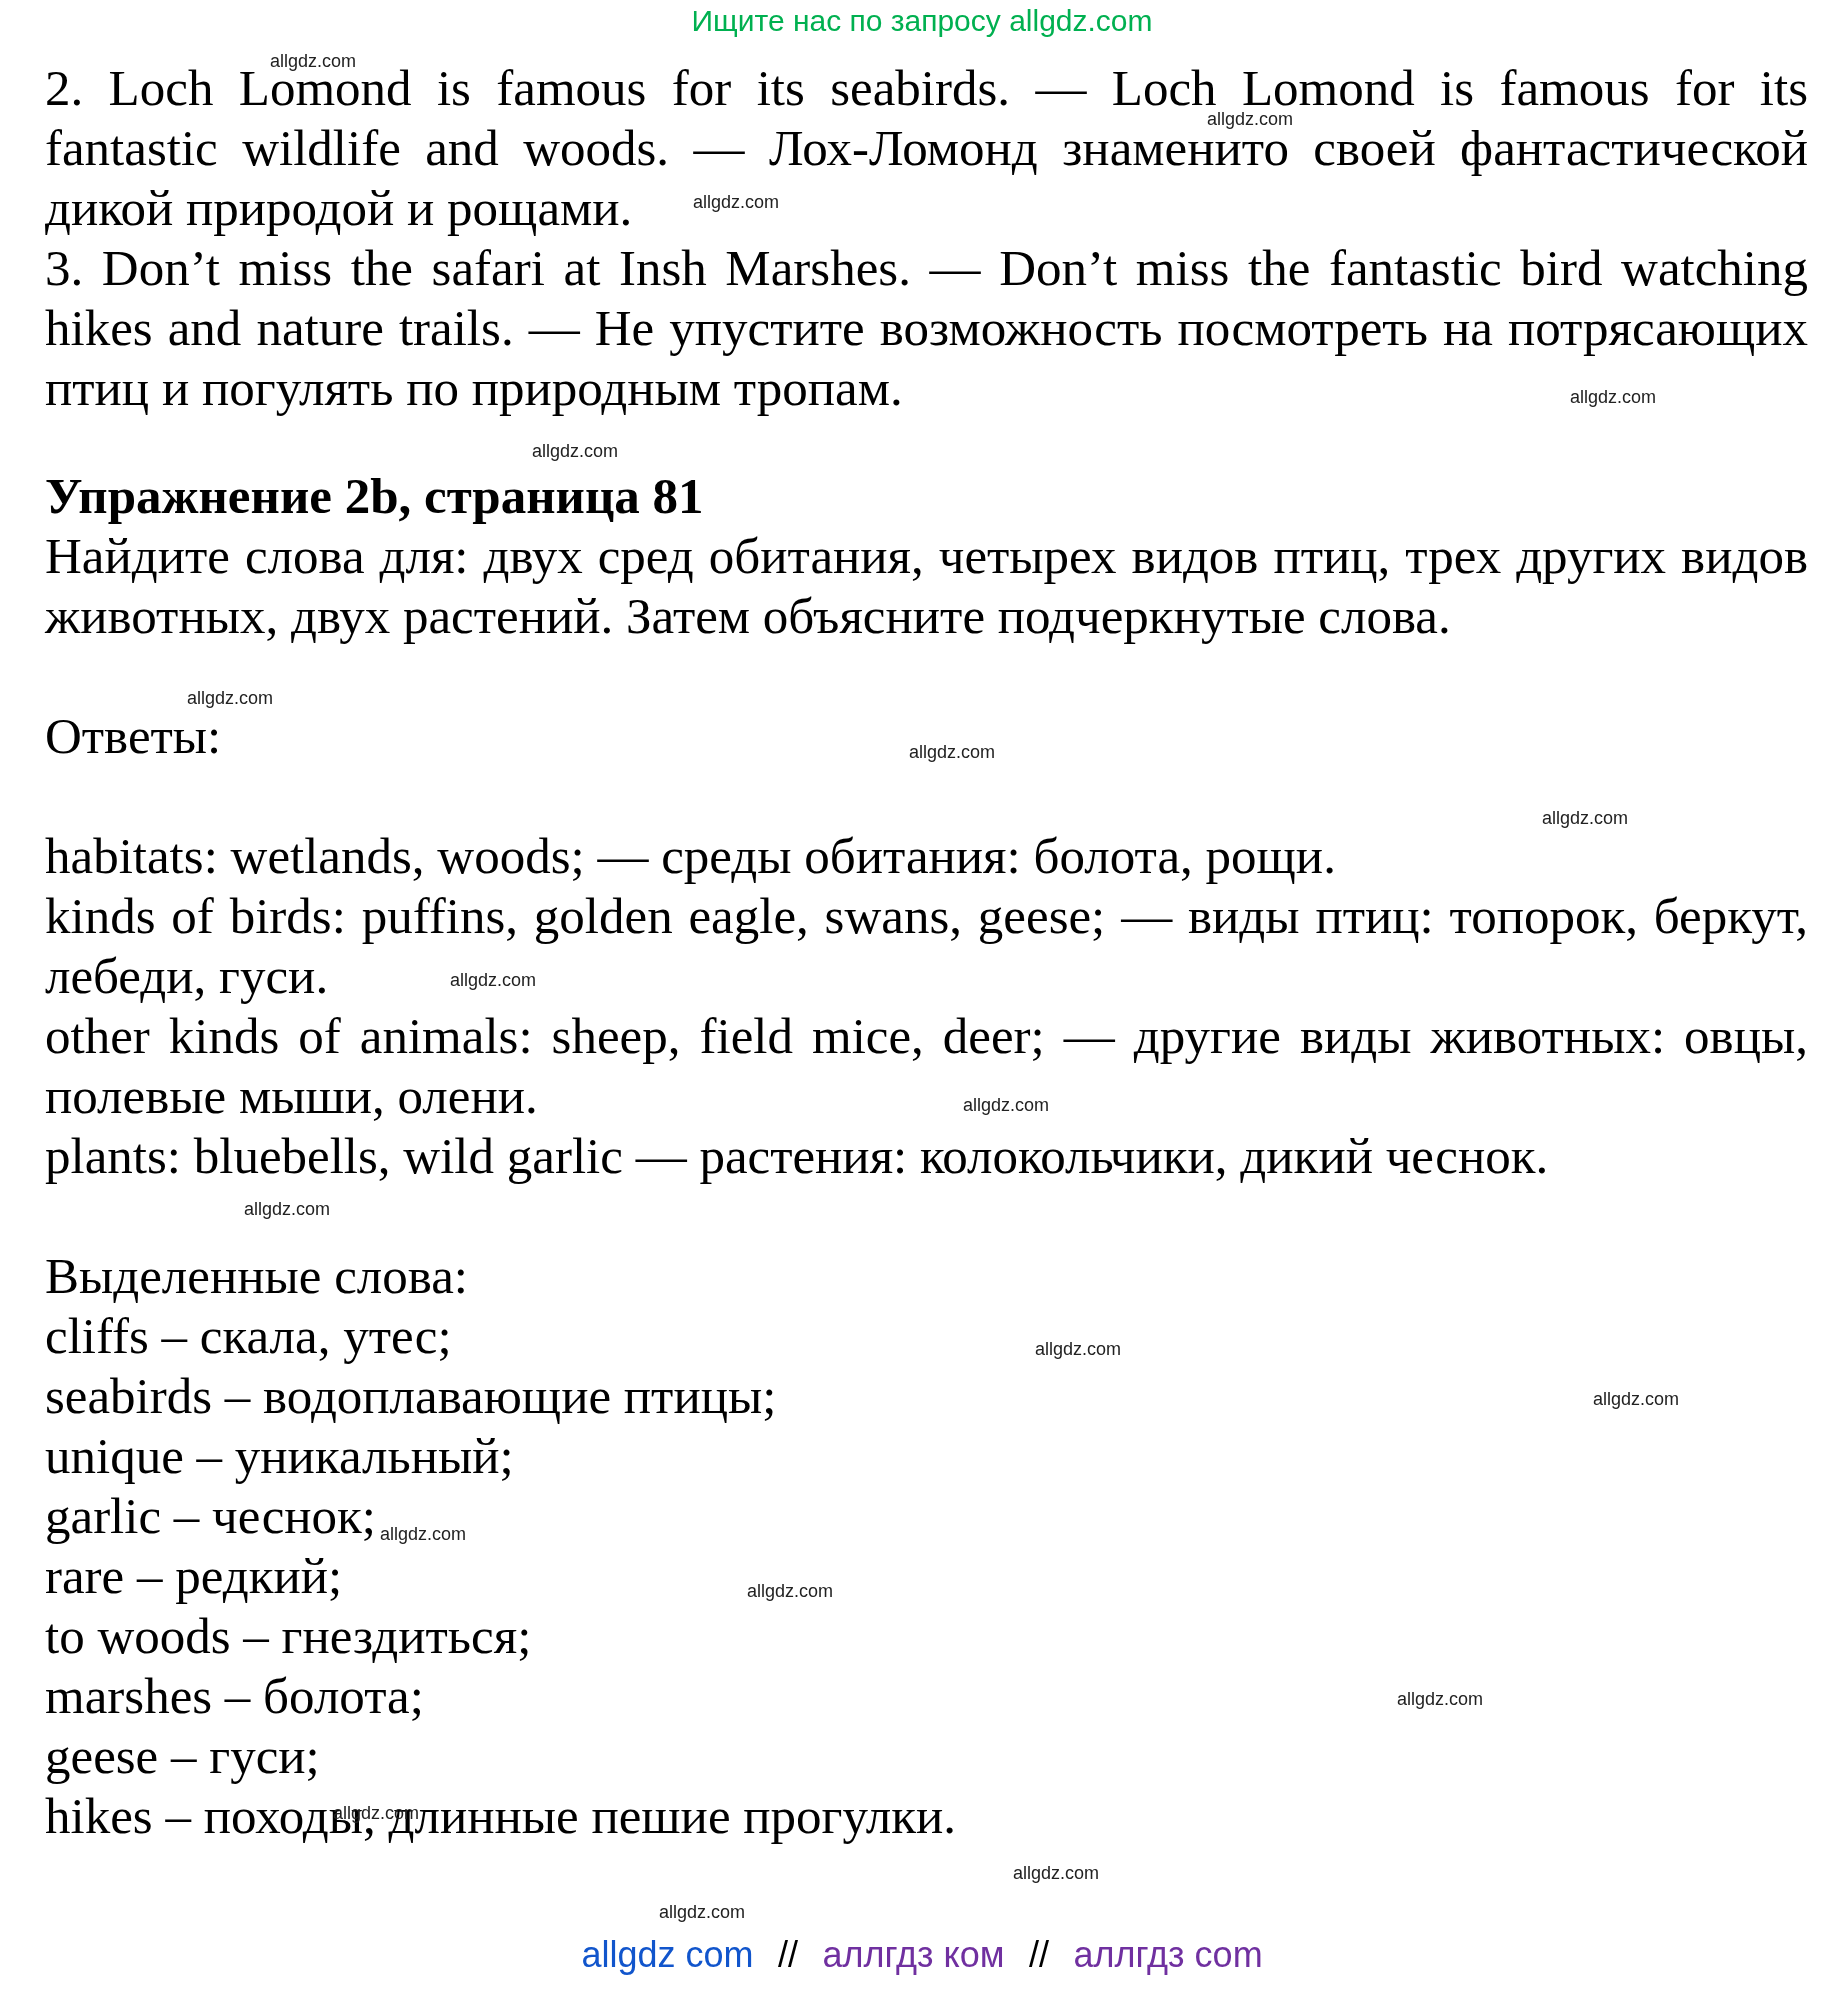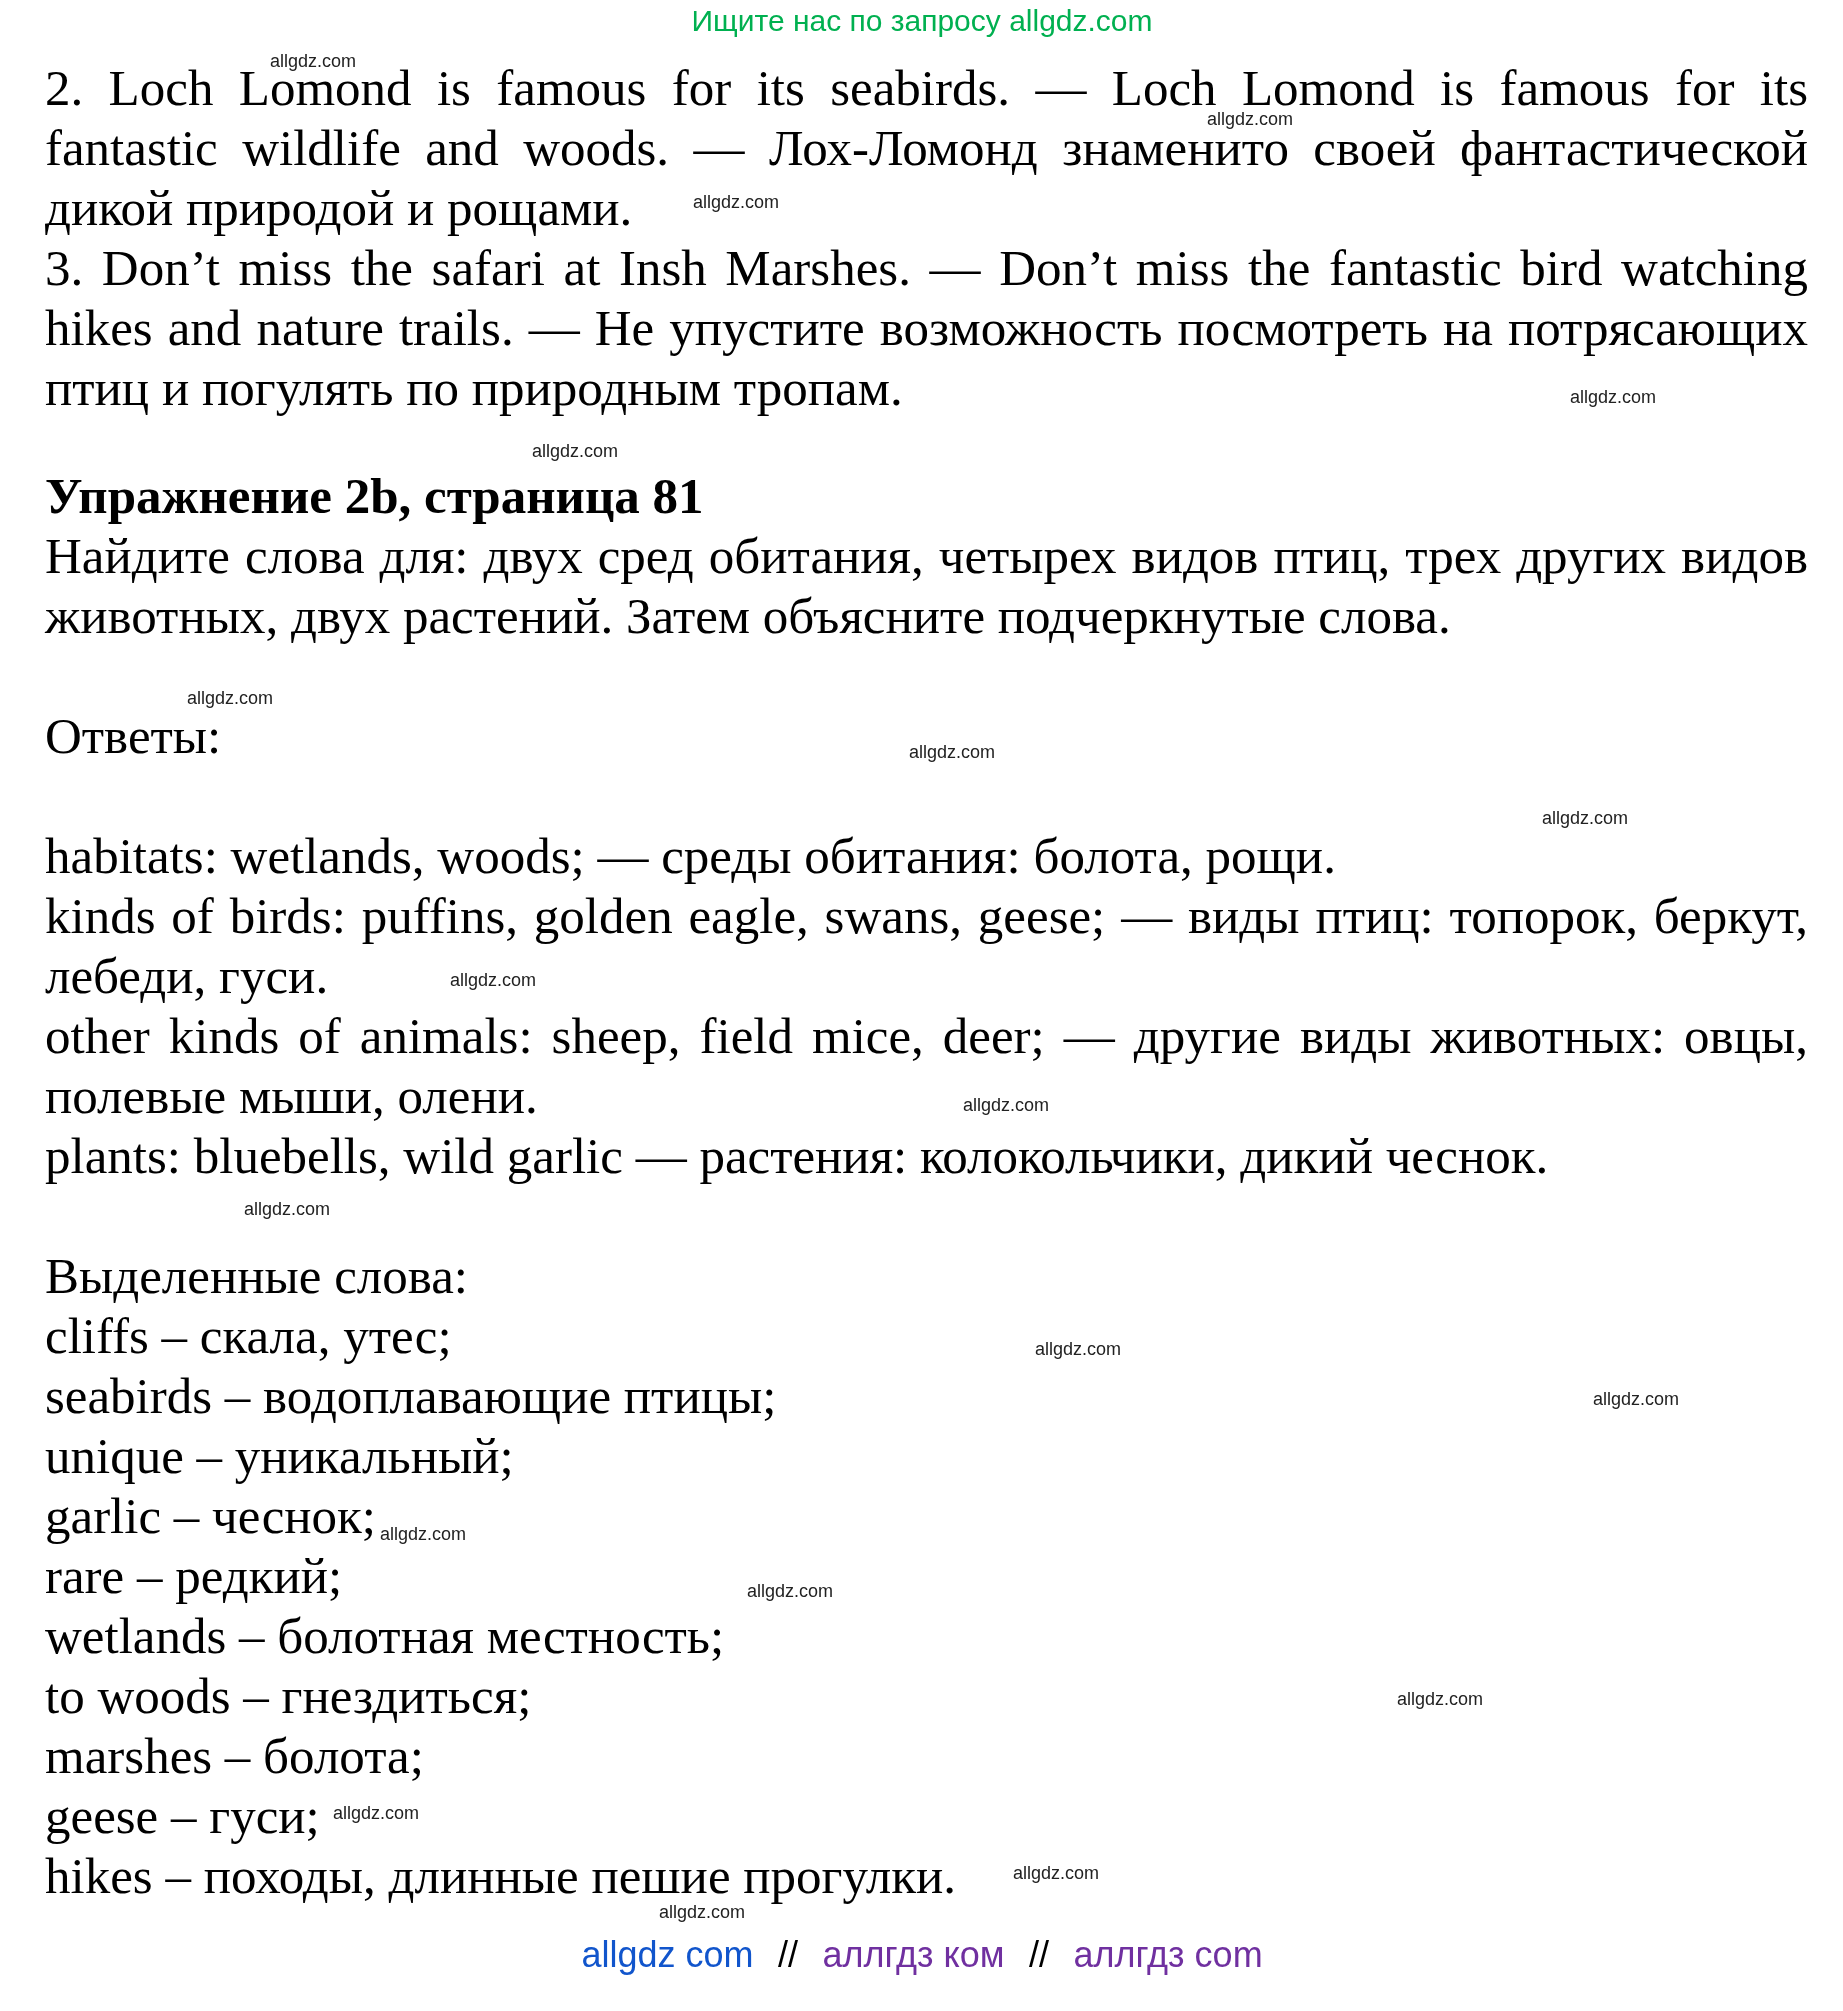--- a/index.html
+++ b/index.html
@@ -77,21 +77,20 @@
     </div>
 
     <p class="sect-gap">Выделенные слова:</p>
 
     <div>
       <p>cliffs – скала, утес;</p>
       <p>seabirds – водоплавающие птицы;</p>
       <p>unique – уникальный;</p>
       <p>garlic – чеснок;</p>
       <p>rare – редкий;</p>
-      <p>wetlands – болотная местность;</p>
       <p>to woods – гнездиться;</p>
       <p>marshes – болота;</p>
       <p>geese – гуси;</p>
       <p>hikes – походы, длинные пешие прогулки.</p>
     </div>
   </div>
 
   <span class="wm" style="left:270px;  top:51px;">allgdz.com</span>
   <span class="wm" style="left:1207px; top:109px;">allgdz.com</span>
   <span class="wm" style="left:693px;  top:192px;">allgdz.com</span>

